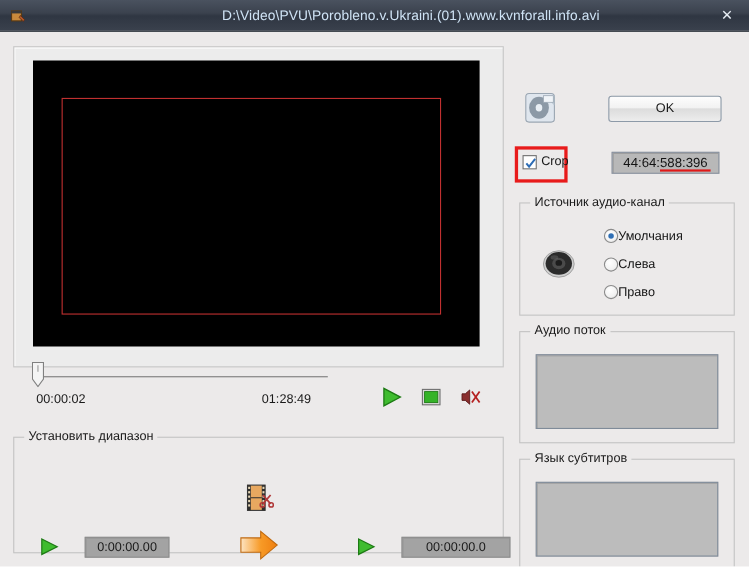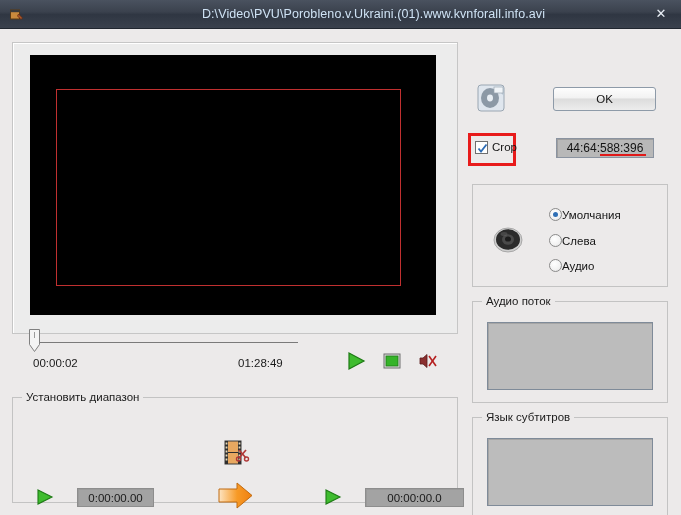--- a/index.html
+++ b/index.html
@@ -439,20 +439,21 @@
           <path d="M1.5 5.5 L4 8.5 L9.5 1.5" fill="none" stroke="#2d6cb5" stroke-width="1.8"></path>
         </svg>
       </span>
       <span class="crop-label">Crop</span>
     </div>
 
     <div class="dims-field">44:64:588:396</div>
     <div class="dims-underline"></div>
 
     <div class="group grp-audiosrc">
+      <span class="group-title">Источник аудио-канал</span>
 
       <div class="speaker-knob">
         <svg width="34" height="30" viewBox="0 0 34 30">
           <ellipse cx="17" cy="15" rx="14" ry="12" fill="#cfcfcf" stroke="#9a9a9a" stroke-width="0.8"></ellipse>
           <ellipse cx="17" cy="14.5" rx="12" ry="10.3" fill="#2b2b2b"></ellipse>
           <ellipse cx="17" cy="14.5" rx="6" ry="5.2" fill="#4a4a4a"></ellipse>
           <ellipse cx="17" cy="14" rx="3" ry="2.6" fill="#1c1c1c"></ellipse>
           <ellipse cx="13" cy="9" rx="3.5" ry="2" fill="#6a6a6a" opacity="0.45"></ellipse>
         </svg>
       </div>
@@ -460,21 +461,21 @@
       <div class="radio-row rr1">
         <span class="rad on"></span>
         <span class="radio-label">Умолчания</span>
       </div>
       <div class="radio-row rr2">
         <span class="rad"></span>
         <span class="radio-label">Слева</span>
       </div>
       <div class="radio-row rr3">
         <span class="rad"></span>
-        <span class="radio-label">Аудио</span>
+        <span class="radio-label">Право</span>
       </div>
     </div>
 
     <div class="group grp-audiostream">
       <span class="group-title">Аудио поток</span>
       <div class="listbox"></div>
     </div>
 
     <div class="group grp-subs">
       <span class="group-title">Язык субтитров</span>

